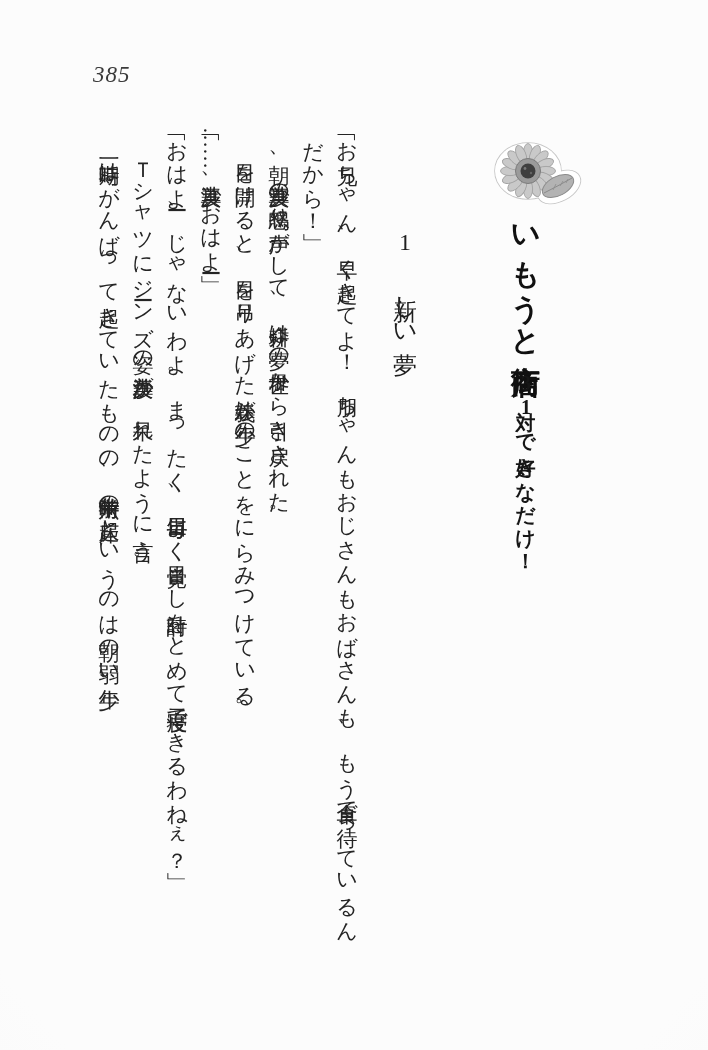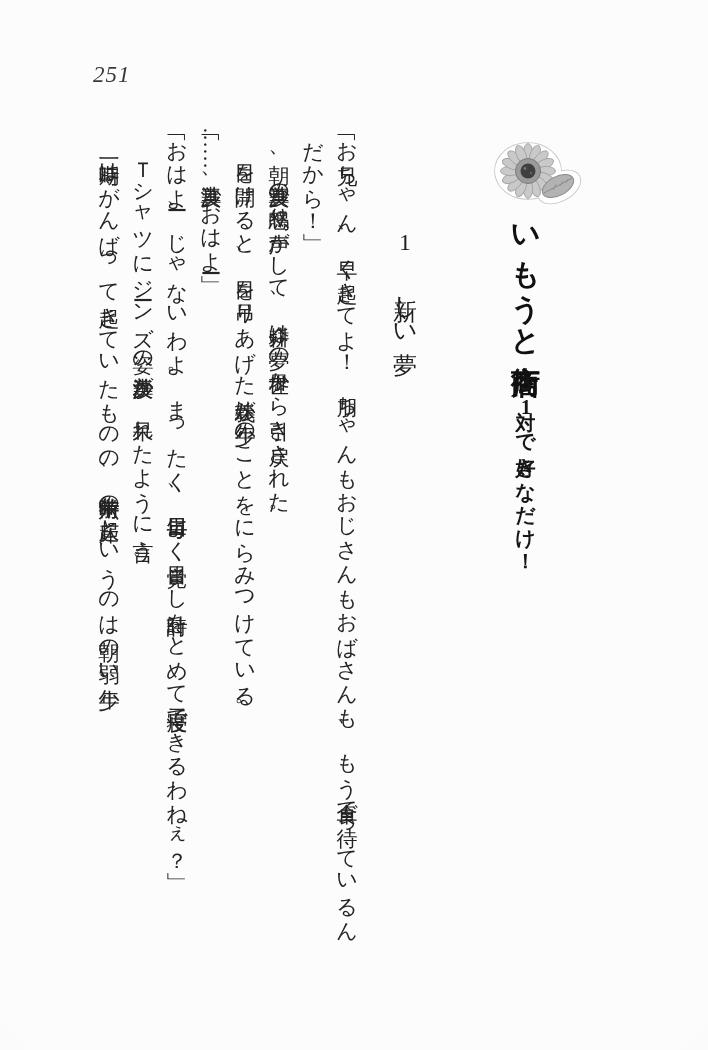--- a/index.html
+++ b/index.html
@@ -85,21 +85,21 @@
     line-height: 34px;
     color: #242424;
   }
   #body-text p { margin: 0; padding: 0; }
 </style>
 </head>
 <body>
 
 <div id="page">
 
-  <div id="page-number">251</div>
+  <div id="page-number">385</div>
 
   <svg id="title-icon" viewBox="0 0 98 64" xmlns="http://www.w3.org/2000/svg" aria-hidden="true">
 
     <ellipse cx="38" cy="29" rx="33" ry="28" fill="#ffffff" stroke="#c6c6c6" stroke-width="1.6"></ellipse>
     <ellipse cx="69" cy="45" rx="23" ry="14" fill="#ffffff" stroke="#c6c6c6" stroke-width="1.6" transform="rotate(-28 69 45)"></ellipse>
     <ellipse cx="38" cy="29" rx="33" ry="28" fill="#ffffff"></ellipse>
     <ellipse cx="69" cy="45" rx="23" ry="14" fill="#ffffff" transform="rotate(-28 69 45)"></ellipse>
 
     <g>
       <ellipse id="petal" cx="38" cy="11" rx="4.6" ry="9.5" fill="#c9c9c9" stroke="#a2a2a2" stroke-width="0.9"></ellipse>

